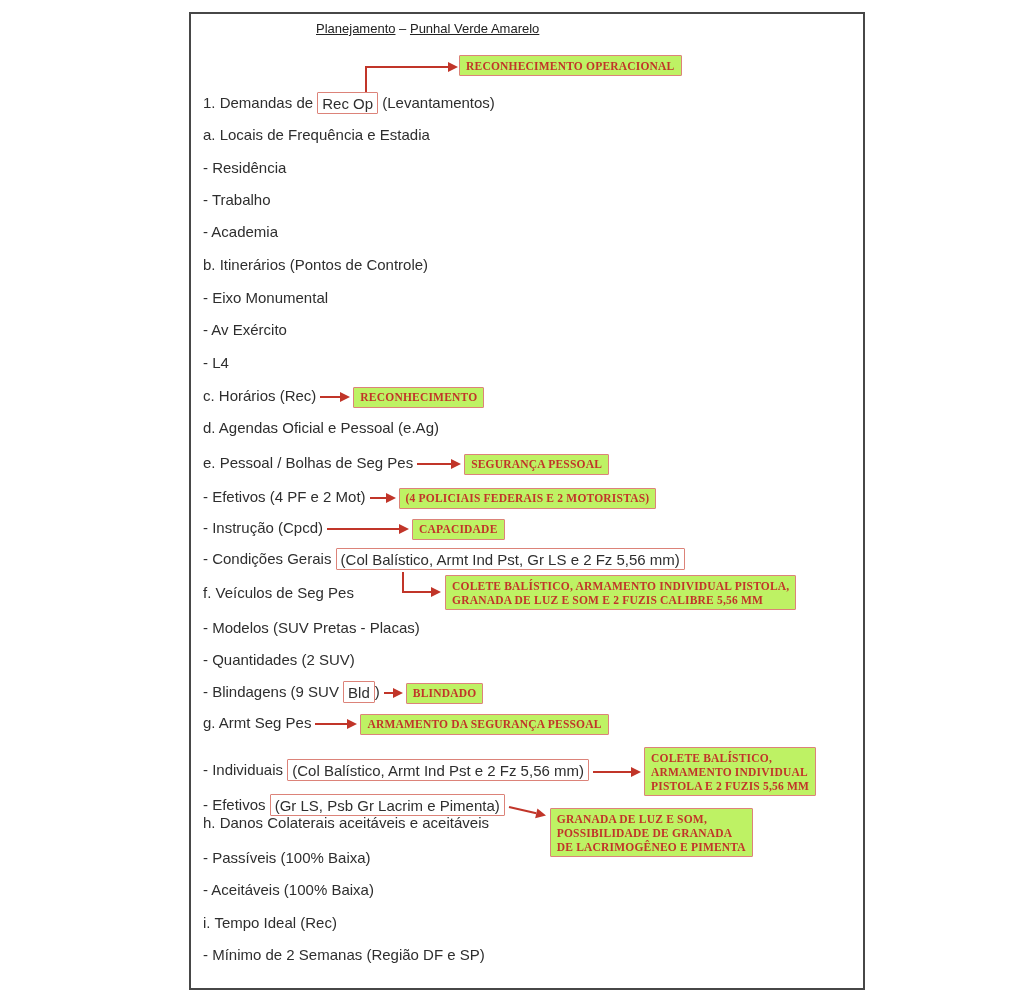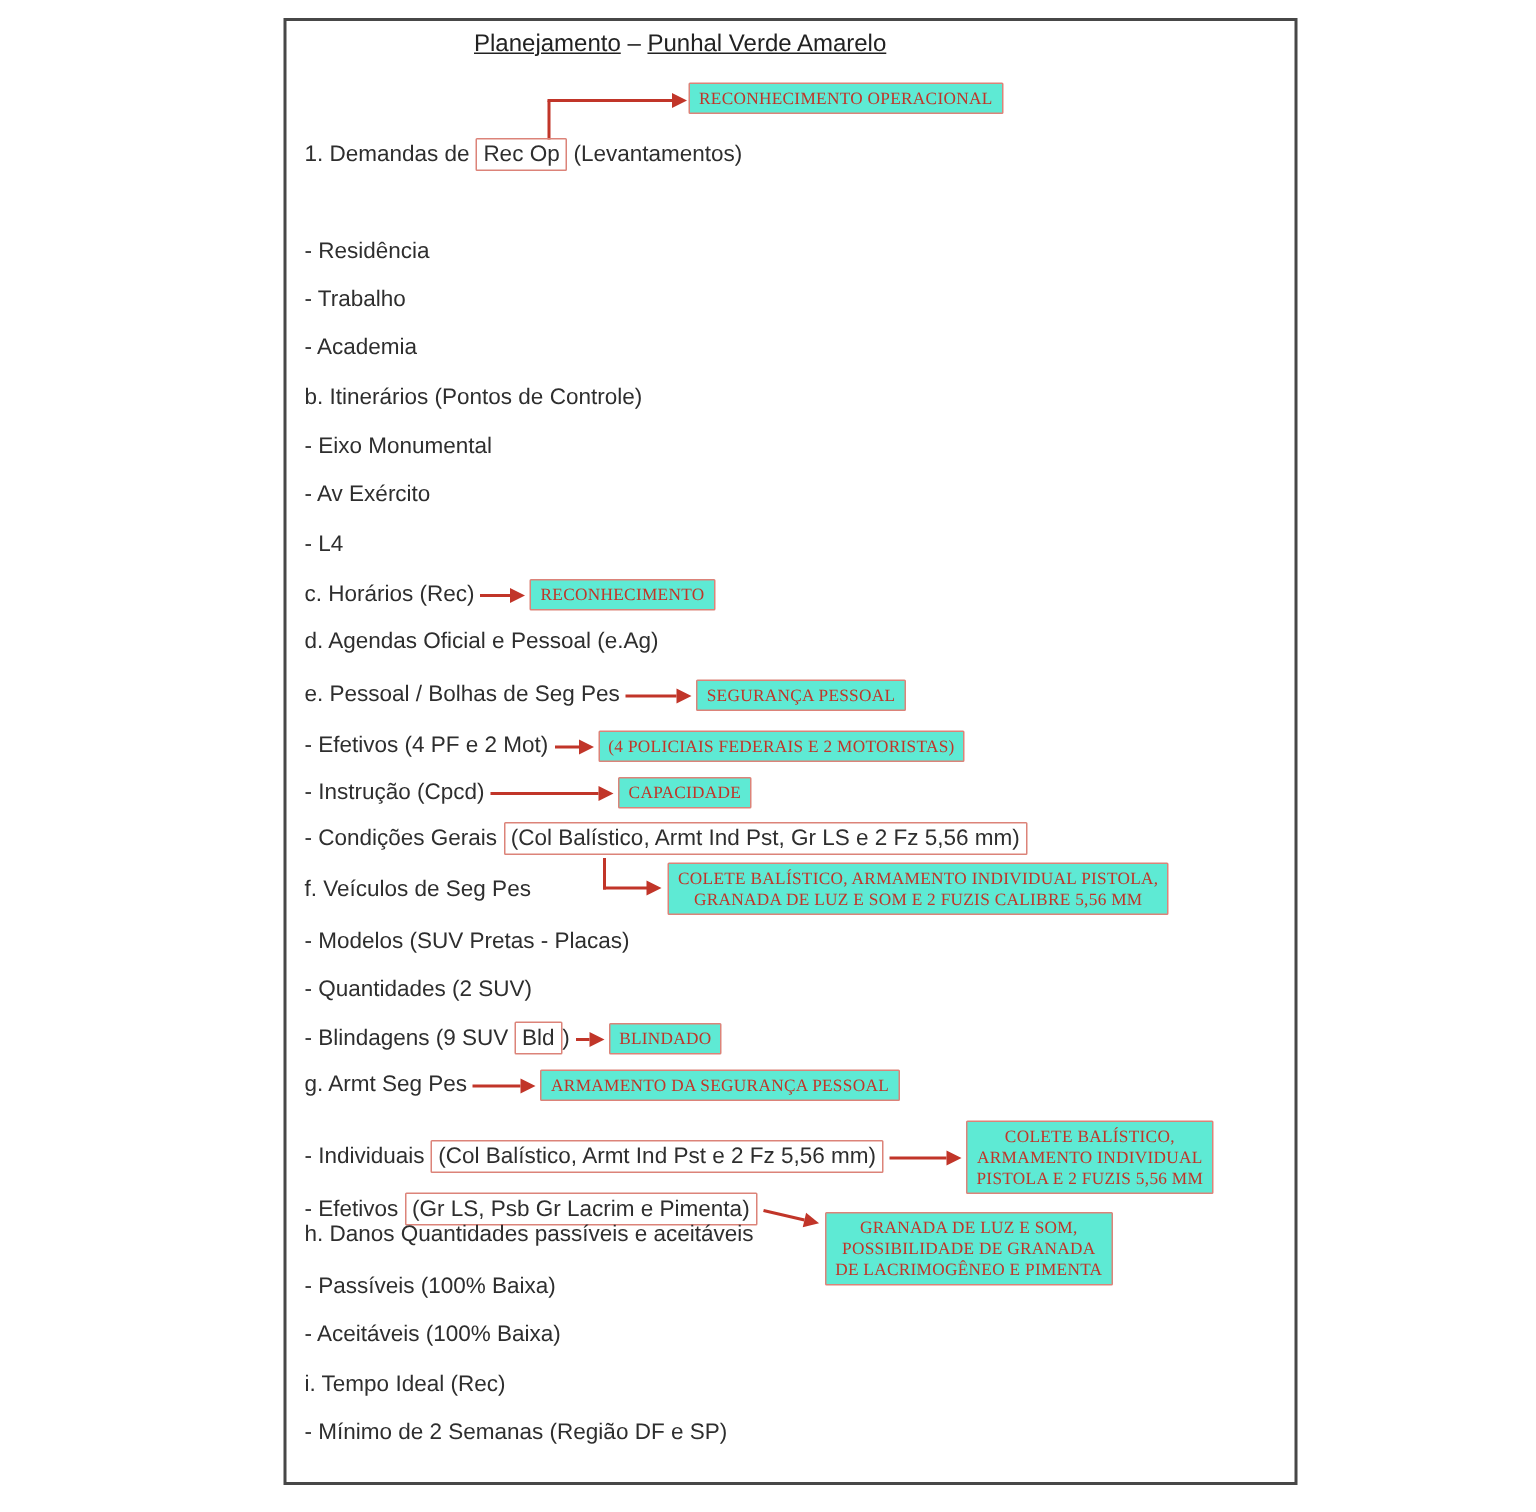--- a/index.html
+++ b/index.html
@@ -14,39 +14,39 @@
     font-family:"Liberation Sans",sans-serif;color:var(--ink);
     position:relative;overflow:hidden;
   }
   #page{position:absolute;left:0;top:0;width:1024px;height:1008px;}
   #doc-border{
     position:absolute;left:189px;top:12px;width:676px;height:978px;
     border:2px solid var(--page-border);background:#fff;box-sizing:border-box;
   }
   .title{
     position:absolute;left:316px;top:21px;
-    font-size:16px;white-space:pre;color:#222;
+    font-size:13px;white-space:pre;color:#222;
   }
   .title .u{text-decoration:underline;}
   .line{
     position:absolute;left:203px;height:20px;line-height:20px;
     font-size:15px;white-space:pre;color:var(--ink);
   }
   .hl{
     border:1.5px solid var(--red-border);
     padding:1.5px 4px;border-radius:1px;margin-top:25px;
   }
   .callout{
     border:1.5px solid var(--red-border);
     color:var(--red);
     font-family:"Liberation Serif",serif;
-    font-weight:normal;font-size:11.5px;line-height:14px;
+    font-weight:bold;font-size:11.5px;line-height:14px;
     letter-spacing:0.2px;
     padding:2.5px 6px;border-radius:1px;
-    white-space:pre-line;background:#5eead4;text-align:center;
+    white-space:pre-line;background:#bef264;
   }
   .callout.abs{position:absolute;}
   .callout.inl{display:inline-block;vertical-align:middle;white-space:pre-line;}
   .callout.nowrap{white-space:nowrap;}
   .callout.drop{transform:translateY(26px);}
   
   .al{position:absolute;background:var(--red);}
   .ah{position:absolute;width:0;height:0;
       border-top:5px solid transparent;border-bottom:5px solid transparent;
       border-left:10px solid var(--red);}
@@ -69,20 +69,21 @@
 
   <div class="title"><span class="u">Planejamento</span><span> – </span><span class="u">Punhal Verde Amarelo</span></div>
 
   <div class="callout abs nowrap" style="left:459px;top:55px;">RECONHECIMENTO OPERACIONAL</div>
   <div class="al" style="left:365px;top:67px;width:2px;height:26px;"></div>
   <div class="al" style="left:365px;top:66px;width:83px;height:2px;"></div>
   <div class="ah" style="left:448px;top:62px;"></div>
 
   <div class="line" style="top:93px"><span>1. Demandas de </span><span class="hl">Rec Op</span><span> (Levantamentos)</span></div>
 
+  <div class="line" style="top:125px"><span>a. Locais de Frequência e Estadia</span></div>
   <div class="line" style="top:158px"><span>- Residência</span></div>
   <div class="line" style="top:190px"><span>- Trabalho</span></div>
   <div class="line" style="top:222px"><span>- Academia</span></div>
   <div class="line" style="top:255px"><span>b. Itinerários (Pontos de Controle)</span></div>
   <div class="line" style="top:288px"><span>- Eixo Monumental</span></div>
   <div class="line" style="top:320px"><span>- Av Exército</span></div>
   <div class="line" style="top:353px"><span>- L4</span></div>
 
   <div class="line" style="top:386px"><span>c. Horários (Rec)</span><span class="iarrow"><span class="ia-line" style="width:20px"></span><span class="ia-head"></span></span><span class="callout inl nowrap">RECONHECIMENTO</span></div>
 
@@ -111,18 +112,18 @@
   <div class="line" style="top:713px"><span>g. Armt Seg Pes</span><span class="iarrow"><span class="ia-line" style="width:32px"></span><span class="ia-head"></span></span><span class="callout inl nowrap">ARMAMENTO DA SEGURANÇA PESSOAL</span></div>
 
   <div class="line" style="top:747px"><span>- Individuais </span><span class="hl">(Col Balístico, Armt Ind Pst e 2 Fz 5,56 mm)</span><span class="iarrow"><span class="ia-line" style="width:38px"></span><span class="ia-head"></span></span><span class="callout inl">COLETE BALÍSTICO,
 ARMAMENTO INDIVIDUAL
 PISTOLA E 2 FUZIS 5,56 MM</span></div>
 
   <div class="line" style="top:782px"><span>- Efetivos </span><span class="hl">(Gr LS, Psb Gr Lacrim e Pimenta)</span><span class="iarrow rot"><span class="ia-line" style="width:28px"></span><span class="ia-head"></span></span><span class="callout inl drop">GRANADA DE LUZ E SOM,
 POSSIBILIDADE DE GRANADA
 DE LACRIMOGÊNEO E PIMENTA</span></div>
 
-  <div class="line" style="top:813px"><span>h. Danos Quantidades passíveis e aceitáveis</span></div>
+  <div class="line" style="top:813px"><span>h. Danos Colaterais aceitáveis e aceitáveis</span></div>
   <div class="line" style="top:848px"><span>- Passíveis (100% Baixa)</span></div>
   <div class="line" style="top:880px"><span>- Aceitáveis (100% Baixa)</span></div>
   <div class="line" style="top:913px"><span>i. Tempo Ideal (Rec)</span></div>
   <div class="line" style="top:945px"><span>- Mínimo de 2 Semanas (Região DF e SP)</span></div>
 </div>
 
 </body></html>

